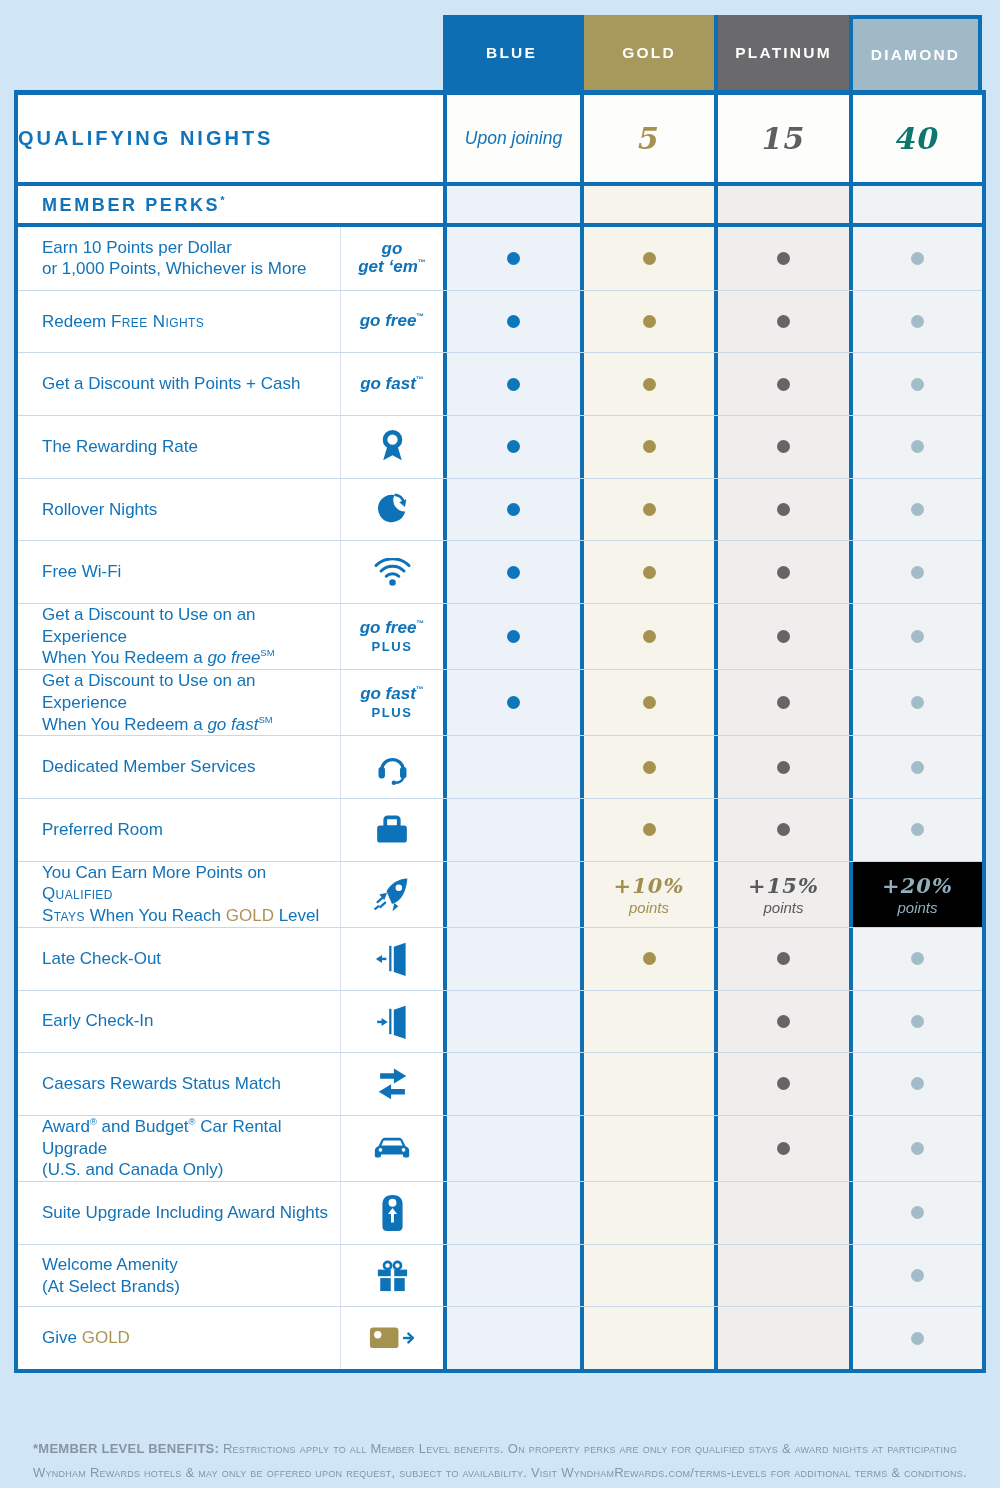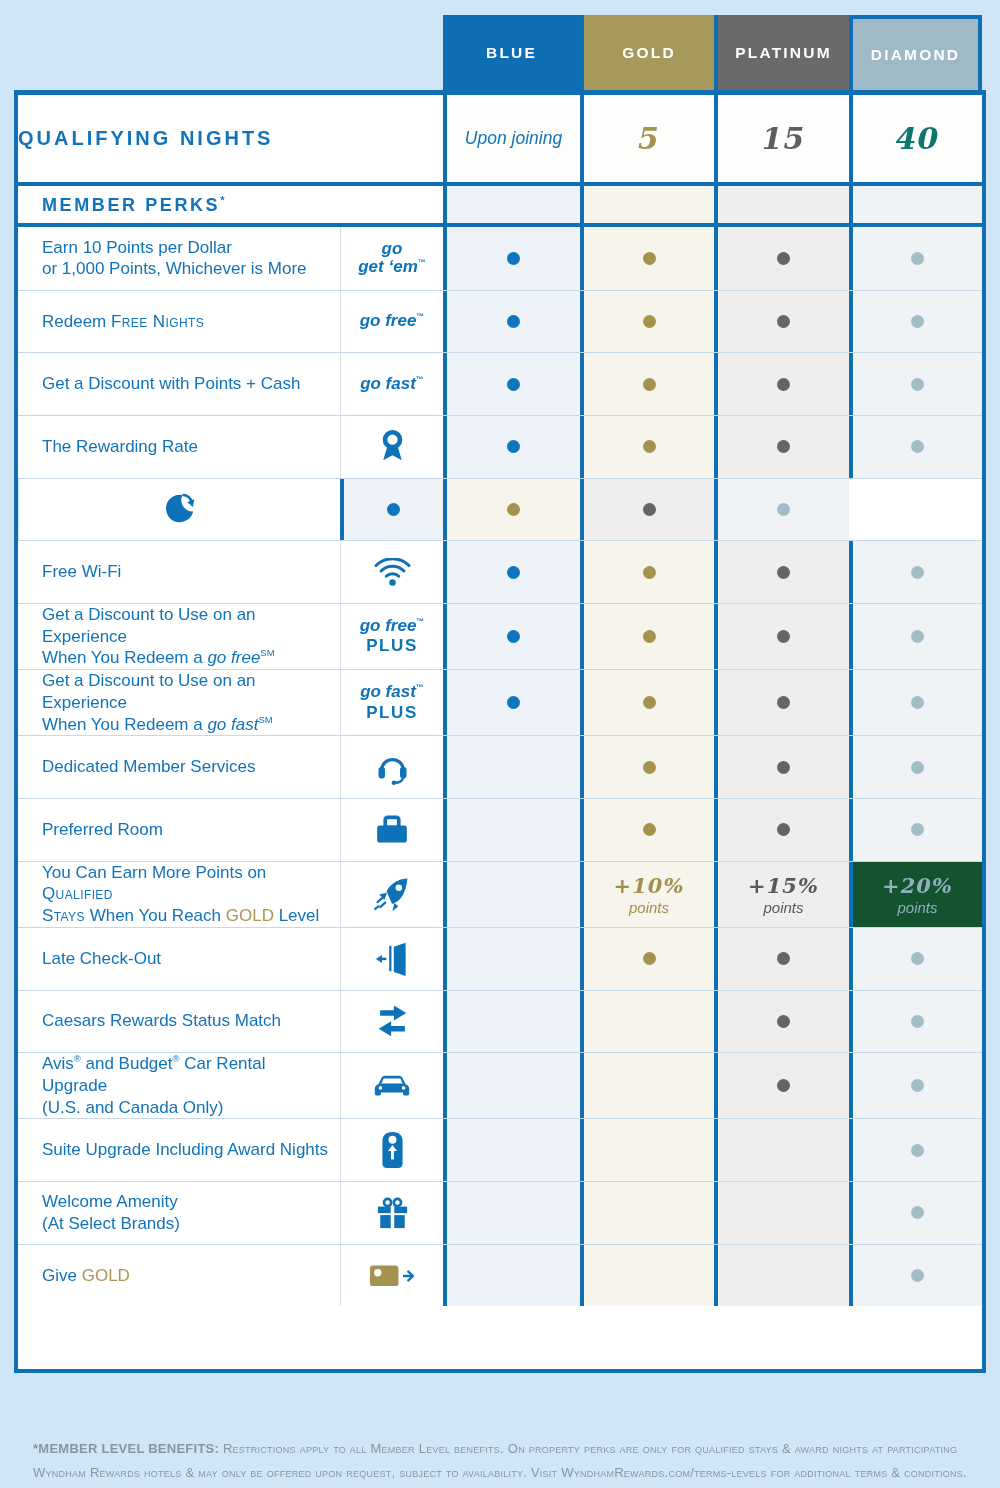--- a/index.html
+++ b/index.html
@@ -46,21 +46,21 @@
   .it{font-style:italic;}
   .sup{font-size:9.5px;vertical-align:super;line-height:0;}
 
   .dot{width:13px;height:13px;border-radius:50%;}
   .pct-big{font-family:"DejaVu Serif",serif;font-style:italic;font-weight:bold;font-size:21px;letter-spacing:1px;}
   .pct-small{font-style:italic;font-size:15px;margin-top:1px;}
 
   
   .logo{font-style:italic;font-weight:bold;color:var(--icon);font-size:17px;line-height:1.1;text-align:center;}
   .logo .tm{font-size:8px;vertical-align:super;font-style:normal;}
-  .logo-sub{font-style:normal;font-weight:bold;color:var(--icon);font-size:17px;letter-spacing:1.6px;margin-top:1px;text-align:center;}
+  .logo-sub{font-style:normal;font-weight:bold;color:var(--icon);font-size:13px;letter-spacing:1.6px;margin-top:1px;text-align:center;}
   .icell svg{display:block;}
 
   
   .footnote{position:absolute;left:33px;top:1437px;width:945px;color:#8795a3;font-size:13px;line-height:1.85;font-variant:small-caps;letter-spacing:.25px;}
   .footnote b{font-weight:bold;}
 </style>
 </head>
 <body>
 
 <div class="sheet">
@@ -192,20 +192,23 @@
             <span class="dot" style="background: rgb(166, 146, 79);"></span>
           </div>
           <div class="tcell" style="background: rgb(239, 238, 237);">
             <span class="dot" style="background: rgb(101, 100, 103);"></span>
           </div>
           <div class="tcell" style="background: rgb(240, 243, 246);">
             <span class="dot" style="background: rgb(162, 188, 200);"></span>
           </div>
         </div>
         <div class="perk-row">
+          <div class="lcell plabel">
+            <span><span>Rollover Nights</span></span>
+          </div>
           <div class="icell">
             <span>
               <svg viewBox="0 0 42 40" width="36" height="34" fill="#0e72b8">
                 <path d="M24 3.5 A16.2 16.2 0 1 0 36.5 23 A13.4 13.4 0 0 1 24 3.5 Z"></path>
                 <path d="M24 3.2 A12.5 12.5 0 0 1 35 12.5" fill="none" stroke="#0e72b8" stroke-width="3"></path>
                 <path d="M37.8 8.6 L36.2 17.6 L29.6 12.2 Z"></path>
               </svg>
             </span>
           </div>
           <div class="tcell" style="background: rgb(237, 242, 249);">
@@ -362,21 +365,21 @@
           </div>
           <div class="tcell" style="background: rgb(237, 242, 249);"></div>
           <div class="tcell" style="background: rgb(246, 244, 235);">
             <div class="pct-big" style="color: rgb(162, 143, 78);">+10%</div>
             <div class="pct-small" style="color: rgb(162, 143, 78);">points</div>
           </div>
           <div class="tcell" style="background: rgb(239, 238, 237);">
             <div class="pct-big" style="color: rgb(89, 88, 90);">+15%</div>
             <div class="pct-small" style="color: rgb(89, 88, 90);">points</div>
           </div>
-          <div class="tcell" style="background: #14532d;">
+          <div class="tcell" style="background: #000000;">
             <div class="pct-big" style="color: rgb(146, 175, 191);">+20%</div>
             <div class="pct-small" style="color: rgb(146, 175, 191);">points</div>
           </div>
         </div>
         <div class="perk-row">
           <div class="lcell plabel">
             <span><span>Late Check-Out</span></span>
           </div>
           <div class="icell">
             <span>
@@ -394,20 +397,43 @@
           </div>
           <div class="tcell" style="background: rgb(239, 238, 237);">
             <span class="dot" style="background: rgb(101, 100, 103);"></span>
           </div>
           <div class="tcell" style="background: rgb(240, 243, 246);">
             <span class="dot" style="background: rgb(162, 188, 200);"></span>
           </div>
         </div>
         <div class="perk-row">
           <div class="lcell plabel">
+            <span><span>Early Check-In</span></span>
+          </div>
+          <div class="icell">
+            <span>
+              <svg viewBox="0 0 40 42" width="35" height="37" fill="#0e72b8">
+                <rect x="16.2" y="6.5" width="2.6" height="29"></rect>
+                <path d="M21.5 7.5 L35 3 L35 41 L21.5 36.5 Z"></path>
+                <line x1="2.5" y1="21.5" x2="10.5" y2="21.5" stroke="#0e72b8" stroke-width="2.8"></line>
+                <path d="M14.5 21.5 L7.5 17 L7.5 26 Z"></path>
+              </svg>
+            </span>
+          </div>
+          <div class="tcell" style="background: rgb(237, 242, 249);"></div>
+          <div class="tcell" style="background: rgb(246, 244, 235);"></div>
+          <div class="tcell" style="background: rgb(239, 238, 237);">
+            <span class="dot" style="background: rgb(101, 100, 103);"></span>
+          </div>
+          <div class="tcell" style="background: rgb(240, 243, 246);">
+            <span class="dot" style="background: rgb(162, 188, 200);"></span>
+          </div>
+        </div>
+        <div class="perk-row">
+          <div class="lcell plabel">
             <span><span>Caesars Rewards Status Match</span></span>
           </div>
           <div class="icell">
             <span>
               <svg viewBox="0 0 40 37" width="37" height="34" fill="#0e72b8">
                 <path d="M6.5 6.8 L21.5 6.8 L21.5 1.5 L35 9.8 L21.5 18 L21.5 12.8 L6.5 12.8 Z"></path>
                 <path d="M33.5 24 L18.5 24 L18.5 18.8 L5 27 L18.5 35.2 L18.5 30 L33.5 30 Z"></path>
               </svg>
             </span>
           </div>
@@ -415,21 +441,21 @@
           <div class="tcell" style="background: rgb(246, 244, 235);"></div>
           <div class="tcell" style="background: rgb(239, 238, 237);">
             <span class="dot" style="background: rgb(101, 100, 103);"></span>
           </div>
           <div class="tcell" style="background: rgb(240, 243, 246);">
             <span class="dot" style="background: rgb(162, 188, 200);"></span>
           </div>
         </div>
         <div class="perk-row">
           <div class="lcell plabel">
-            <span><span>Avis</span><span class="sup">®</span><span> and Budget</span><span class="sup">®</span><span> Car Rental Upgrade</span><br><span>(U.S. and Canada Only)</span></span>
+            <span><span>Award</span><span class="sup">®</span><span> and Budget</span><span class="sup">®</span><span> Car Rental Upgrade</span><br><span>(U.S. and Canada Only)</span></span>
           </div>
           <div class="icell">
             <span>
               <svg viewBox="0 0 42 31" width="38" height="28" fill="#0e72b8">
                 <path d="M6 13.5 L9.5 6.5 Q10.6 4.2 13.2 4.2 L28.8 4.2 Q31.4 4.2 32.5 6.5 L36 13.5 Q40 14.8 40 18.5 L40 24 Q40 26 38 26 L35.2 26 Q33.2 26 33.2 24 L33.2 22.6 L8.8 22.6 L8.8 24 Q8.8 26 6.8 26 L4 26 Q2 26 2 24 L2 18.5 Q2 14.8 6 13.5 Z"></path>
                 <path d="M9.2 12.6 L11.8 7.2 L30.2 7.2 L32.8 12.6 Z" fill="#fff"></path>
                 <circle cx="8.2" cy="17.6" r="2" fill="#fff"></circle>
                 <circle cx="33.8" cy="17.6" r="2" fill="#fff"></circle>
               </svg>
             </span>

